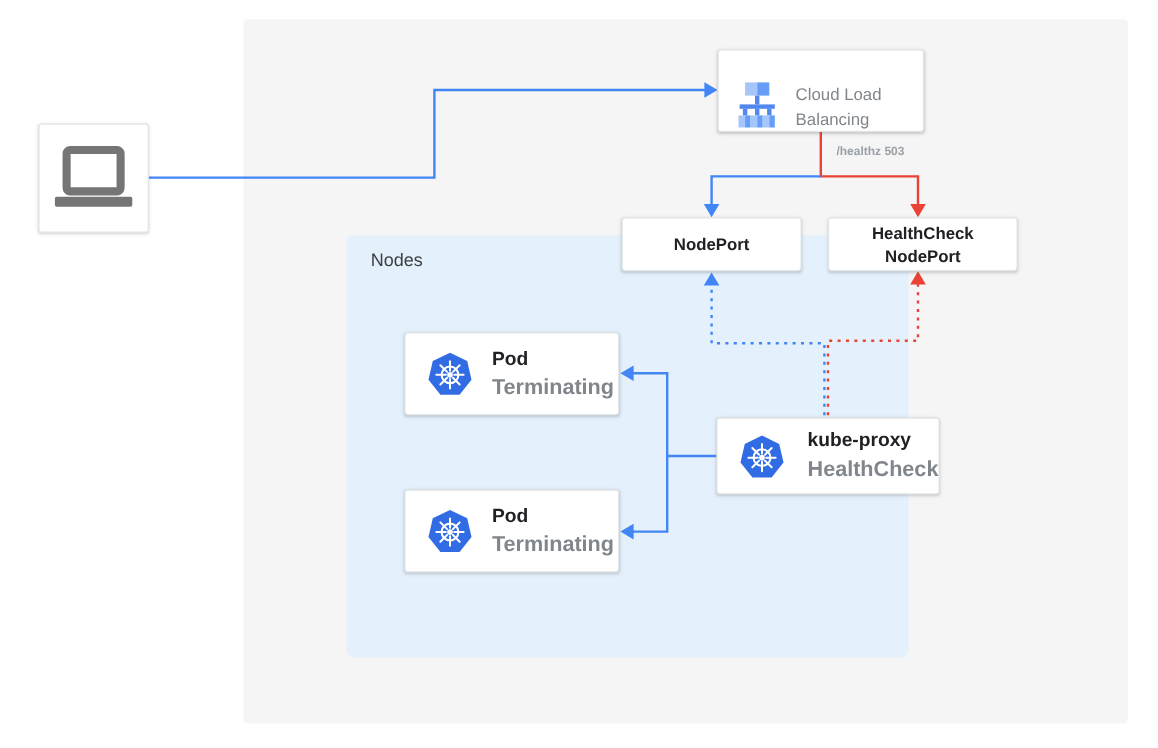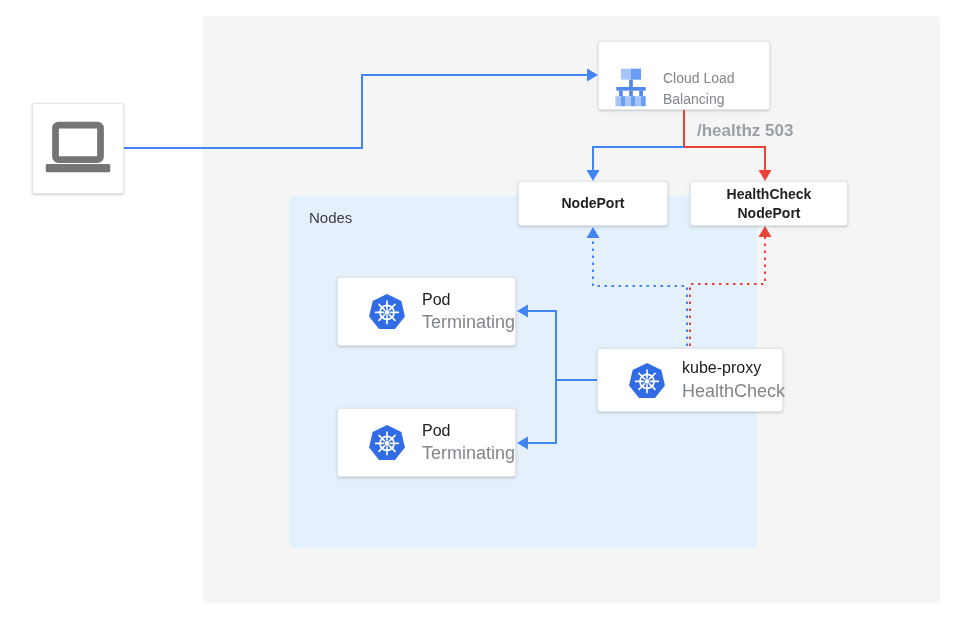--- a/index.html
+++ b/index.html
@@ -11,27 +11,27 @@
   body{font-family:"Liberation Sans", sans-serif;}
   .stage{position:relative;width:965px;height:623px;background:#fff;overflow:hidden;}
   .panel{position:absolute;left:203px;top:16px;width:737px;height:587px;background:var(--panel-bg);border-radius:4px;}
   .nodes-region{position:absolute;left:289px;top:196px;width:468px;height:352px;background:var(--nodes-bg);border-radius:6px;}
   .nodes-label{position:absolute;left:20px;top:13px;font-size:15px;color:#3C4043;}
   .card{position:absolute;background:#fff;border:1px solid #E3E6E8;border-radius:3px;
         box-shadow:0 1px 2px rgba(60,64,67,.18), 0 1px 4px rgba(60,64,67,.08);}
   .laptop-card{left:32px;top:103px;width:92px;height:91px;display:flex;align-items:center;justify-content:center;}
   .clb-card{left:598px;top:41px;width:172px;height:69px;display:flex;align-items:flex-end;gap:10px;padding-left:10px;}
   .clb-label{font-size:14px;line-height:1.45;color:var(--text-gray);width:92px;}
-  .healthz-label{position:absolute;left:697px;top:121px;font-size:17px;font-weight:bold;color:var(--text-lightgray);}
+  .healthz-label{position:absolute;left:697px;top:121px;font-size:10px;font-weight:bold;color:var(--text-lightgray);}
   .port-card{display:flex;align-items:center;justify-content:center;text-align:center;
              font-size:14px;font-weight:bold;color:var(--text-dark);line-height:1.35;}
   .nodeport-card{left:518px;top:181px;width:150px;height:45px;}
   .healthcheck-card{left:690px;top:181px;width:158px;height:45px;}
   .healthcheck-card .port-text{width:110px;}
-  .entity-card{display:flex;align-items:center;gap:14px;padding-left:28px;}
+  .entity-card{display:flex;align-items:center;gap:14px;padding-left:16px;font-weight:bold;}
   .pod1-card{left:337px;top:277px;width:179px;height:69px;}
   .pod2-card{left:337px;top:408px;width:179px;height:69px;}
   .kubeproxy-card{left:597px;top:348px;width:186px;height:64px;justify-content:space-between;}
   .entity-title{font-size:16px;color:var(--text-dark);line-height:1.35;}
   .entity-sub{font-size:18px;color:var(--text-gray);line-height:1.35;}
   .k8s-icon-svg{width:42px;height:41px;flex:0 0 auto;}
   .overlay{position:absolute;left:0;top:0;width:965px;height:623px;pointer-events:none;}
   .line-blue{stroke:var(--blue);stroke-width:2;fill:none;}
   .line-red{stroke:var(--red);stroke-width:2;fill:none;}
   .dotted{stroke-dasharray:2.5 4.5;}

